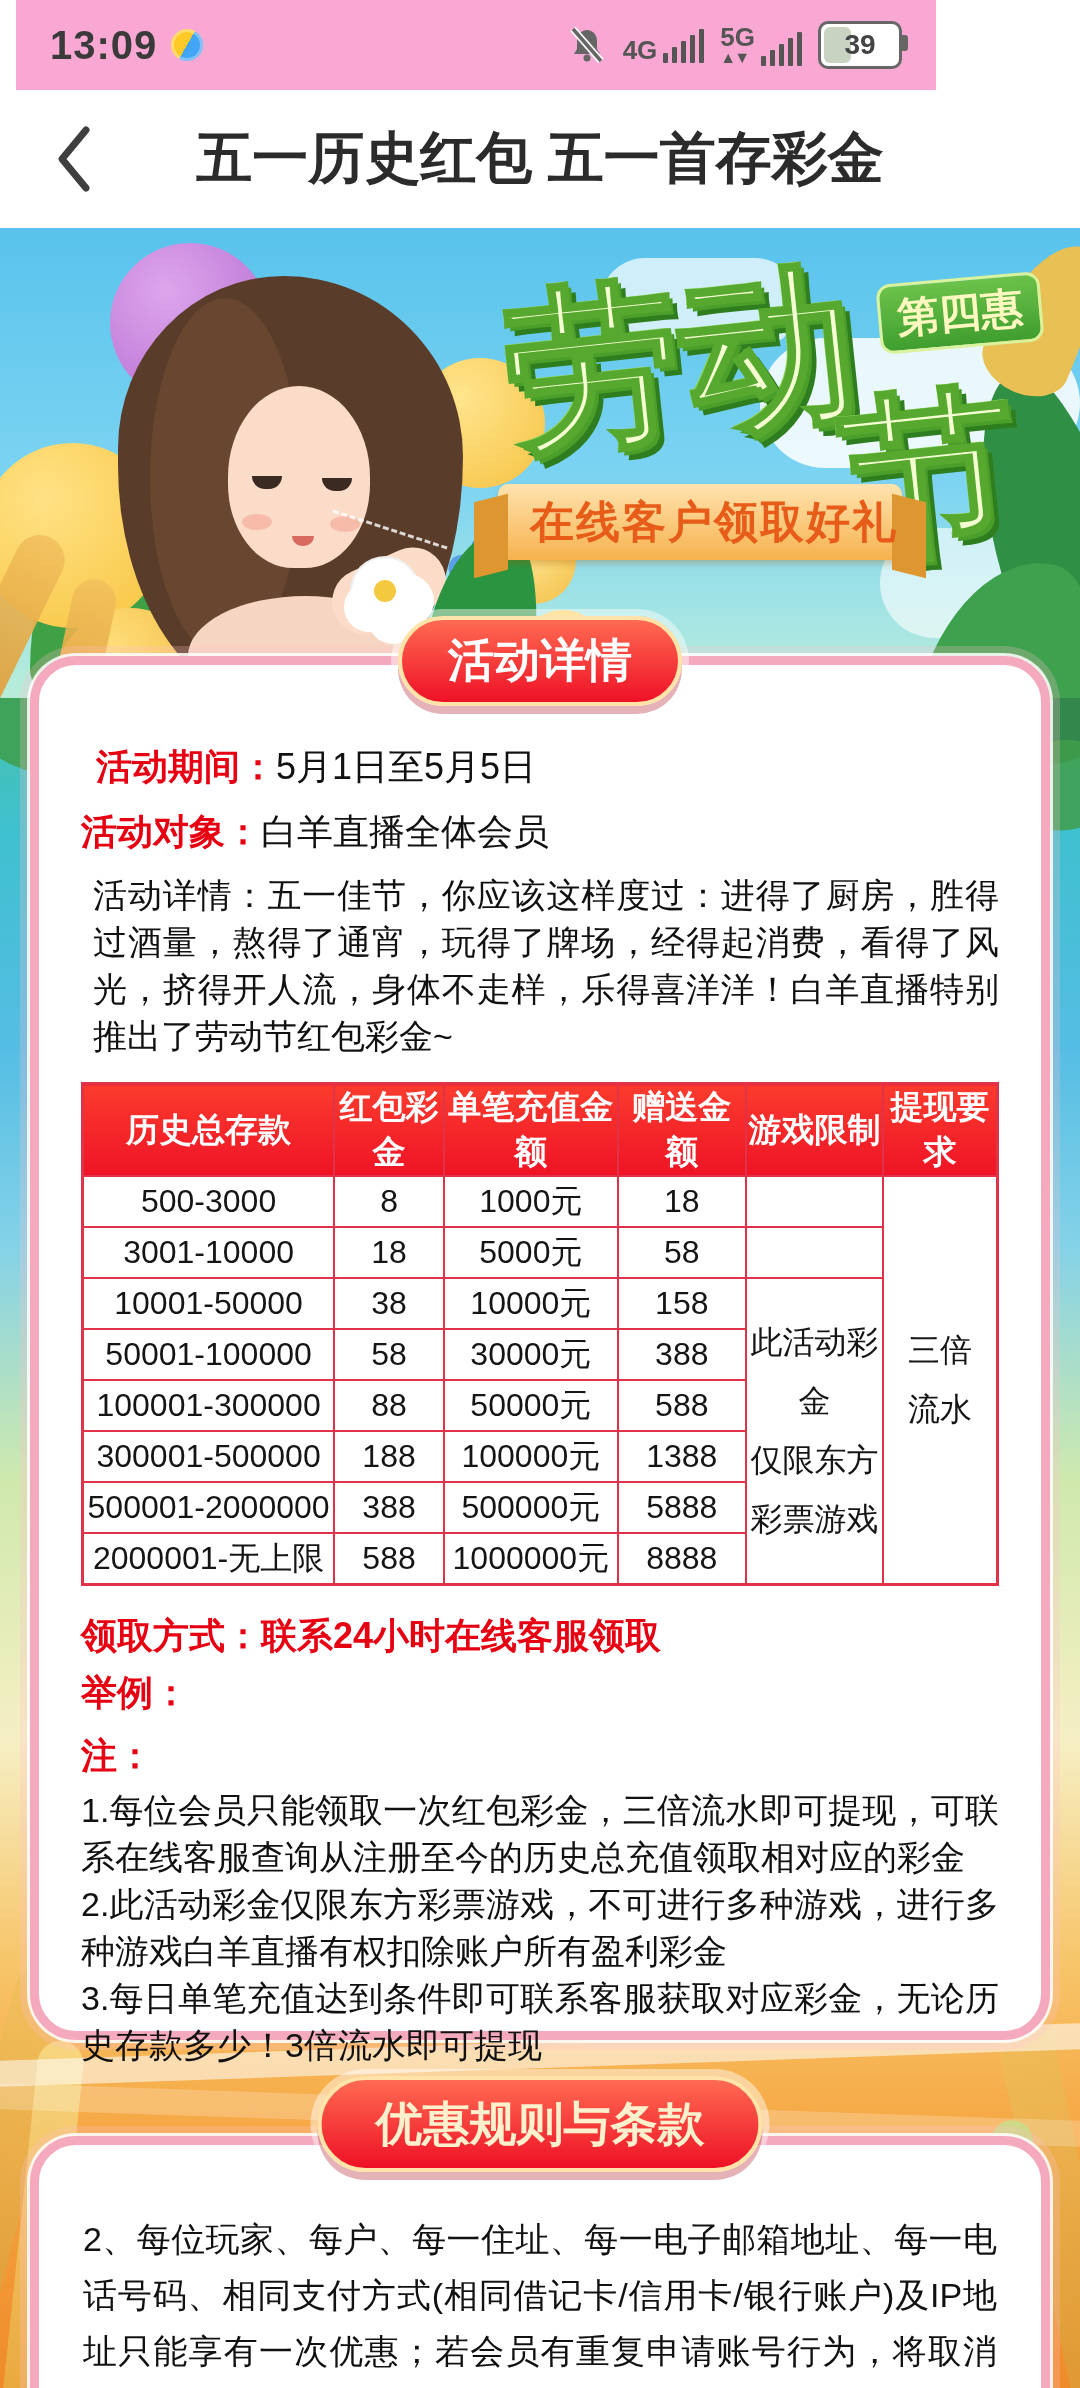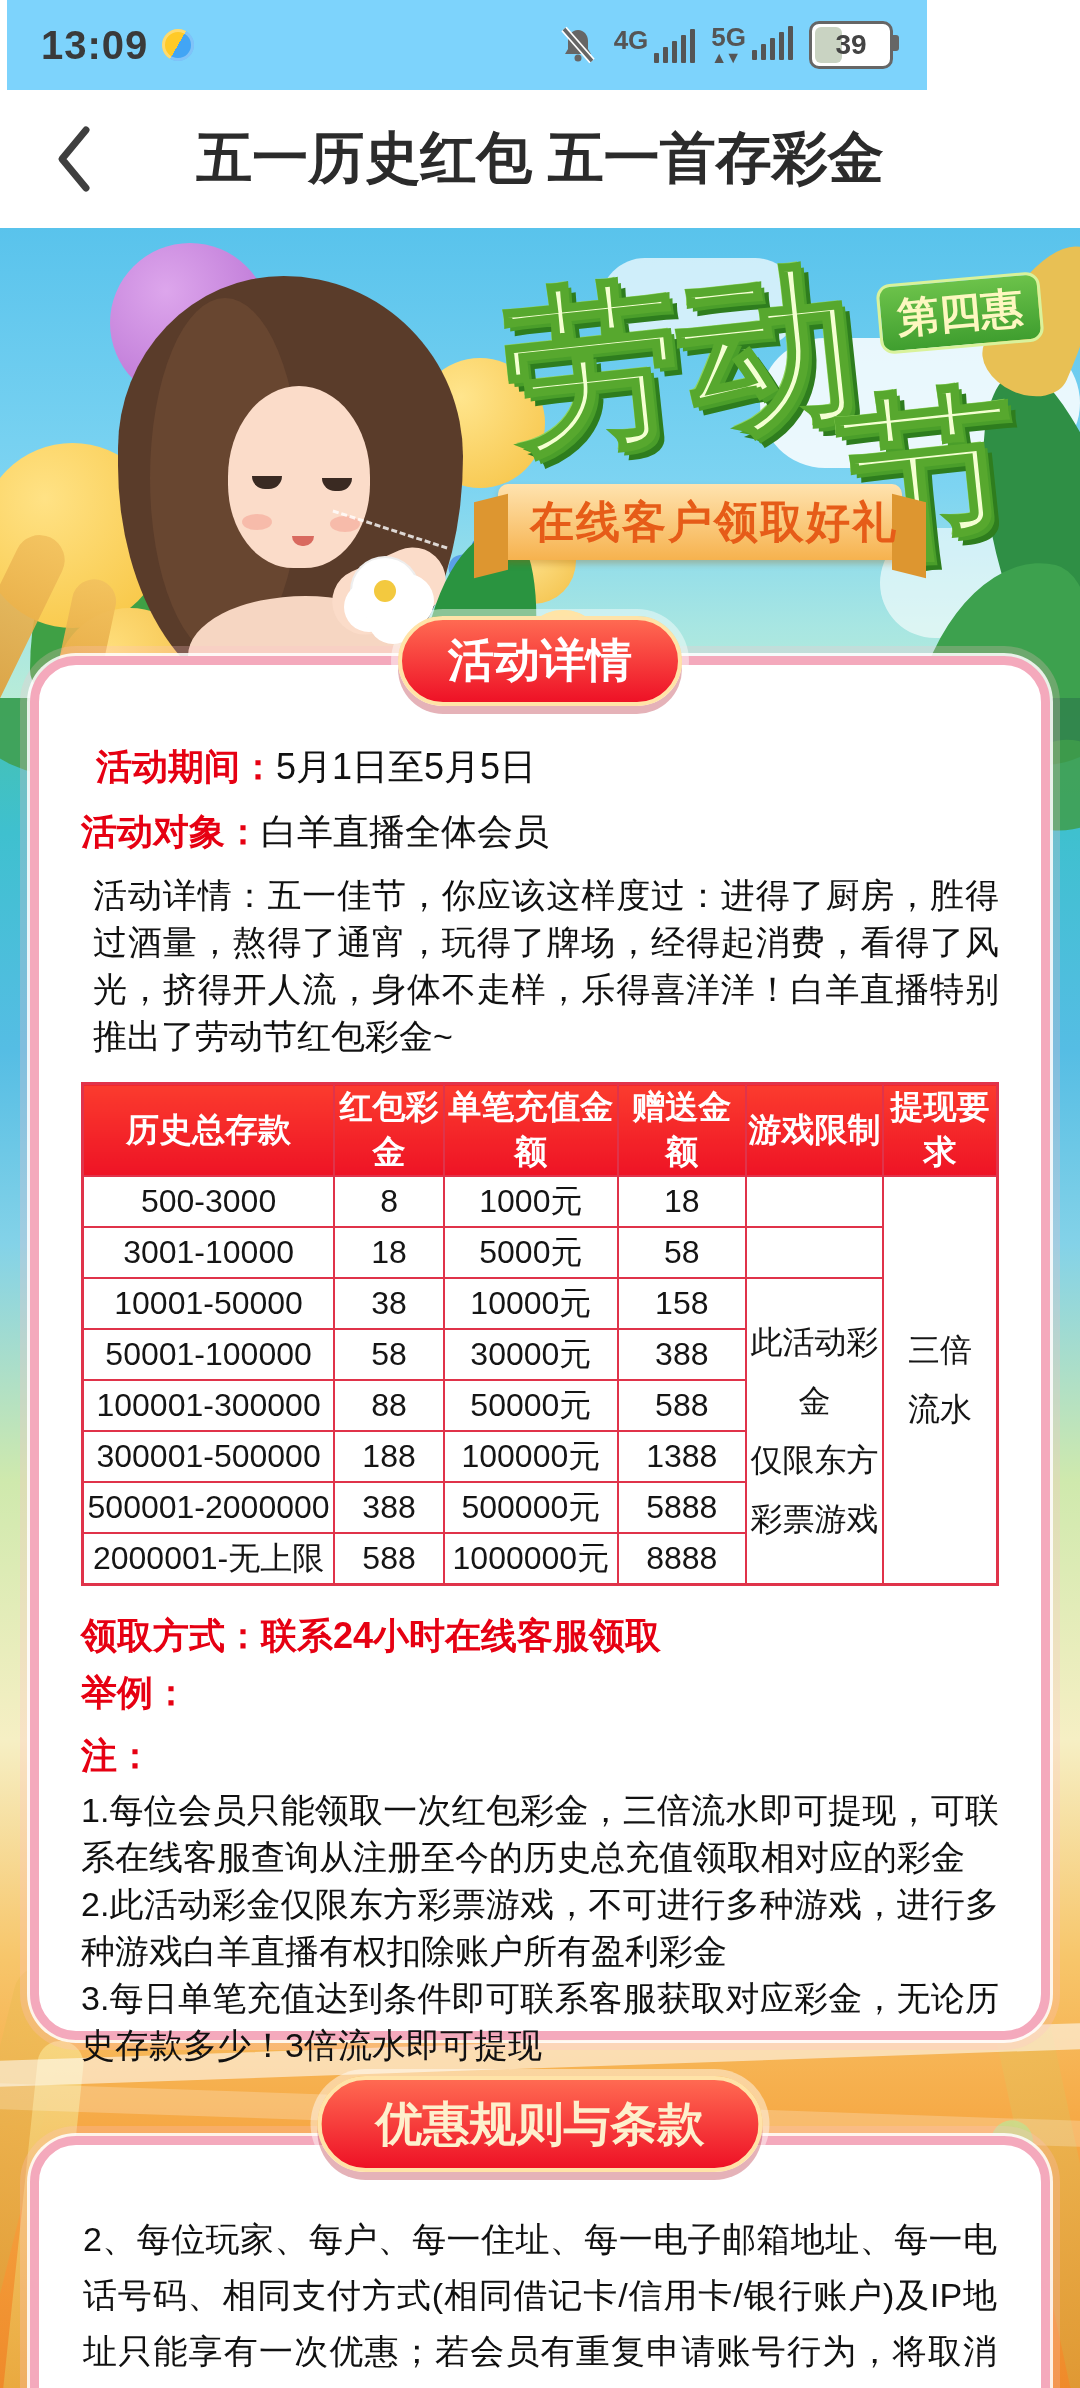--- a/index.html
+++ b/index.html
@@ -16,30 +16,30 @@
       #55bde4 38%, #83d2e8 47%,
       #cfe9ad 58%, #f6efc4 70%,
       #f7c66b 80%, #f6a844 88%, #ef8a2a 100%);
   }
   .deco{position:absolute;z-index:1;}
   .leaf{background:#3f9e4b;border-radius:50% 50% 50% 50%/60% 60% 40% 40%;opacity:.85;}
   .wheat{background:linear-gradient(180deg,#f2c15e,#dd9832);border-radius:40px;opacity:.9;}
   .whiteband{position:absolute;left:-40px;width:1160px;height:26px;background:rgba(255,255,255,.55);border-radius:40px;z-index:1;}
   
   .status-bar{
-    position:absolute;left:7px;top:0;width:920px;height:90px;background:#7dd3fc;z-index:6;
+    position:absolute;left:16px;top:0;width:920px;height:90px;background:#f9a8d4;z-index:6;
     display:flex;align-items:center;justify-content:space-between;padding:0 34px;box-sizing:border-box;
   }
   .sb-left{display:flex;align-items:center;gap:14px;}
   .sb-time{font-size:40px;font-weight:600;color:#3a3a3a;letter-spacing:1px;}
   .sb-emoji{width:32px;height:32px;border-radius:50%;
     background:conic-gradient(from 210deg,#ffca28 0 50%,#42a5f5 50% 100%);
     box-shadow:inset 0 0 0 3px #ffffff55;}
   .sb-right{display:flex;align-items:center;gap:16px;}
-  .net{display:flex;align-items:flex-start;gap:6px;color:#555;}
+  .net{display:flex;align-items:flex-end;gap:6px;color:#555;}
   .net .lbl{font-size:26px;font-weight:700;line-height:1;display:block;color:#555;}
   .net .arrows{font-size:16px;line-height:1;color:#555;letter-spacing:-2px;display:block;text-align:left;}
   .bars{display:flex;align-items:flex-end;gap:4px;height:36px;}
   .bars i{display:block;width:5px;background:#555;border-radius:1px;}
   .battery{position:relative;width:78px;height:42px;border:3px solid #666;border-radius:10px;
     display:flex;align-items:center;justify-content:center;background:#fff;}
   .battery .fill{position:absolute;left:3px;top:3px;bottom:3px;width:34%;background:#c9d3c2;border-radius:6px;}
   .battery .pct{position:relative;font-size:28px;font-weight:700;color:#444;}
   .battery .tip{position:absolute;right:-9px;top:11px;width:6px;height:16px;background:#666;border-radius:0 3px 3px 0;}
   .bell{position:relative;width:40px;height:40px;}

